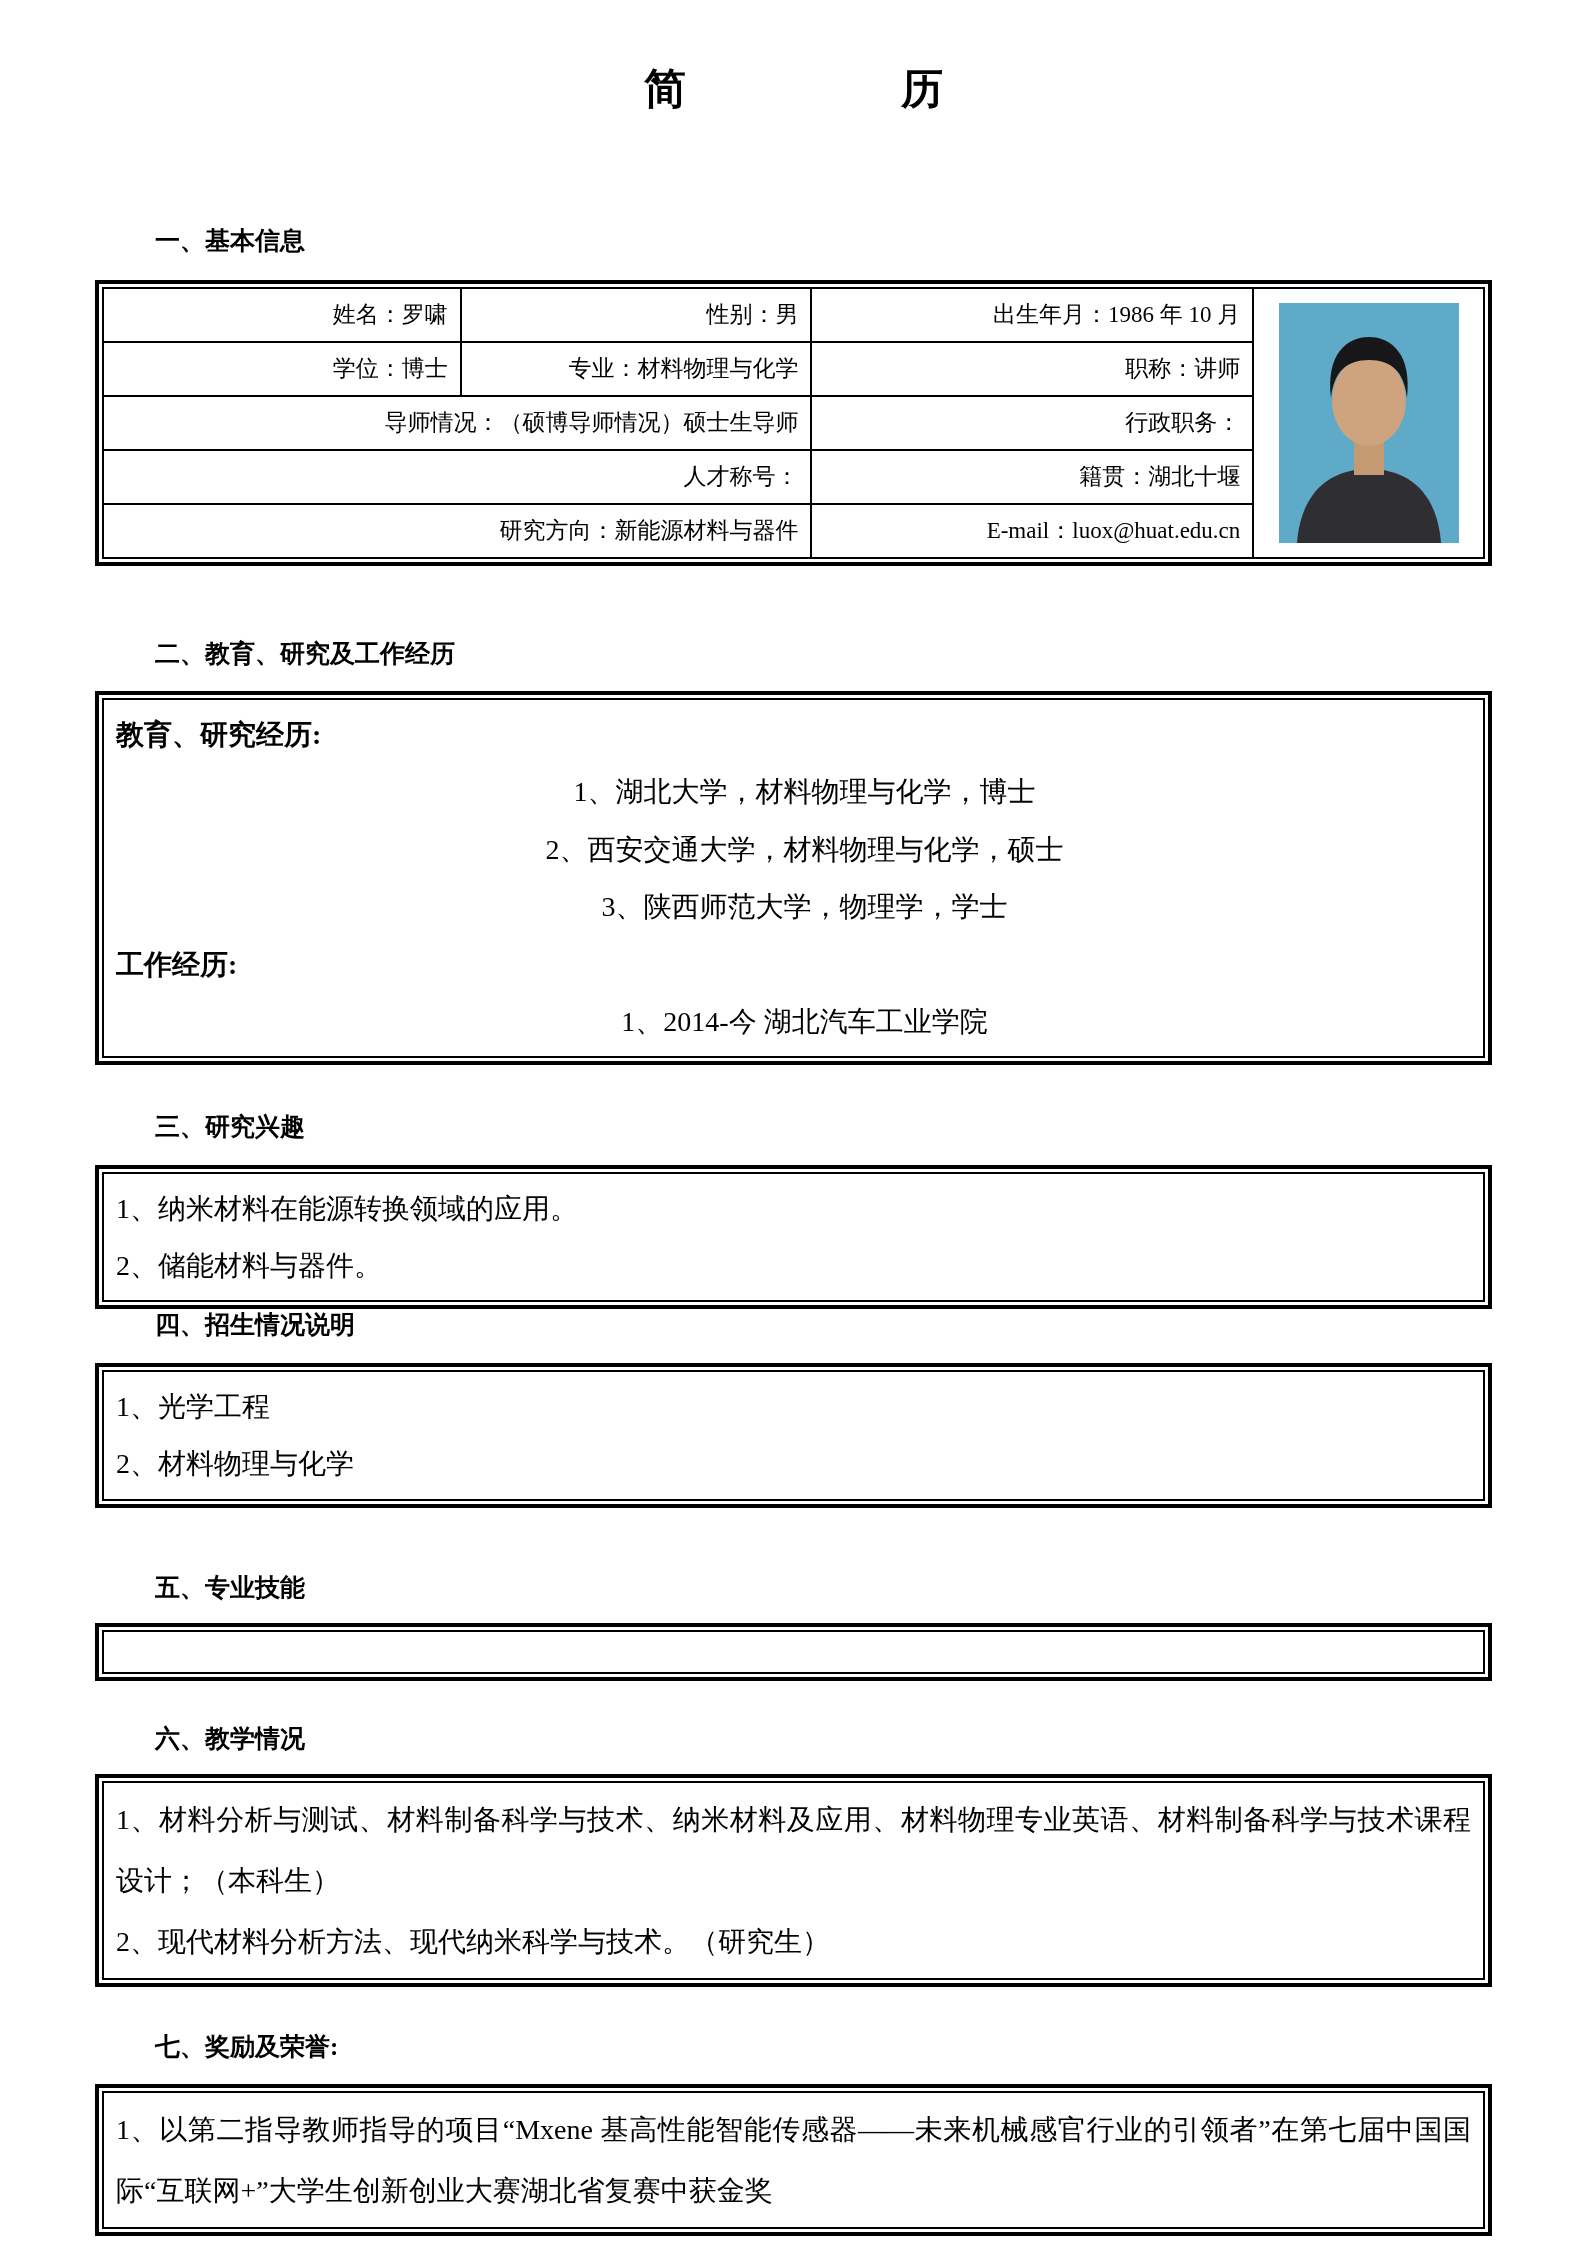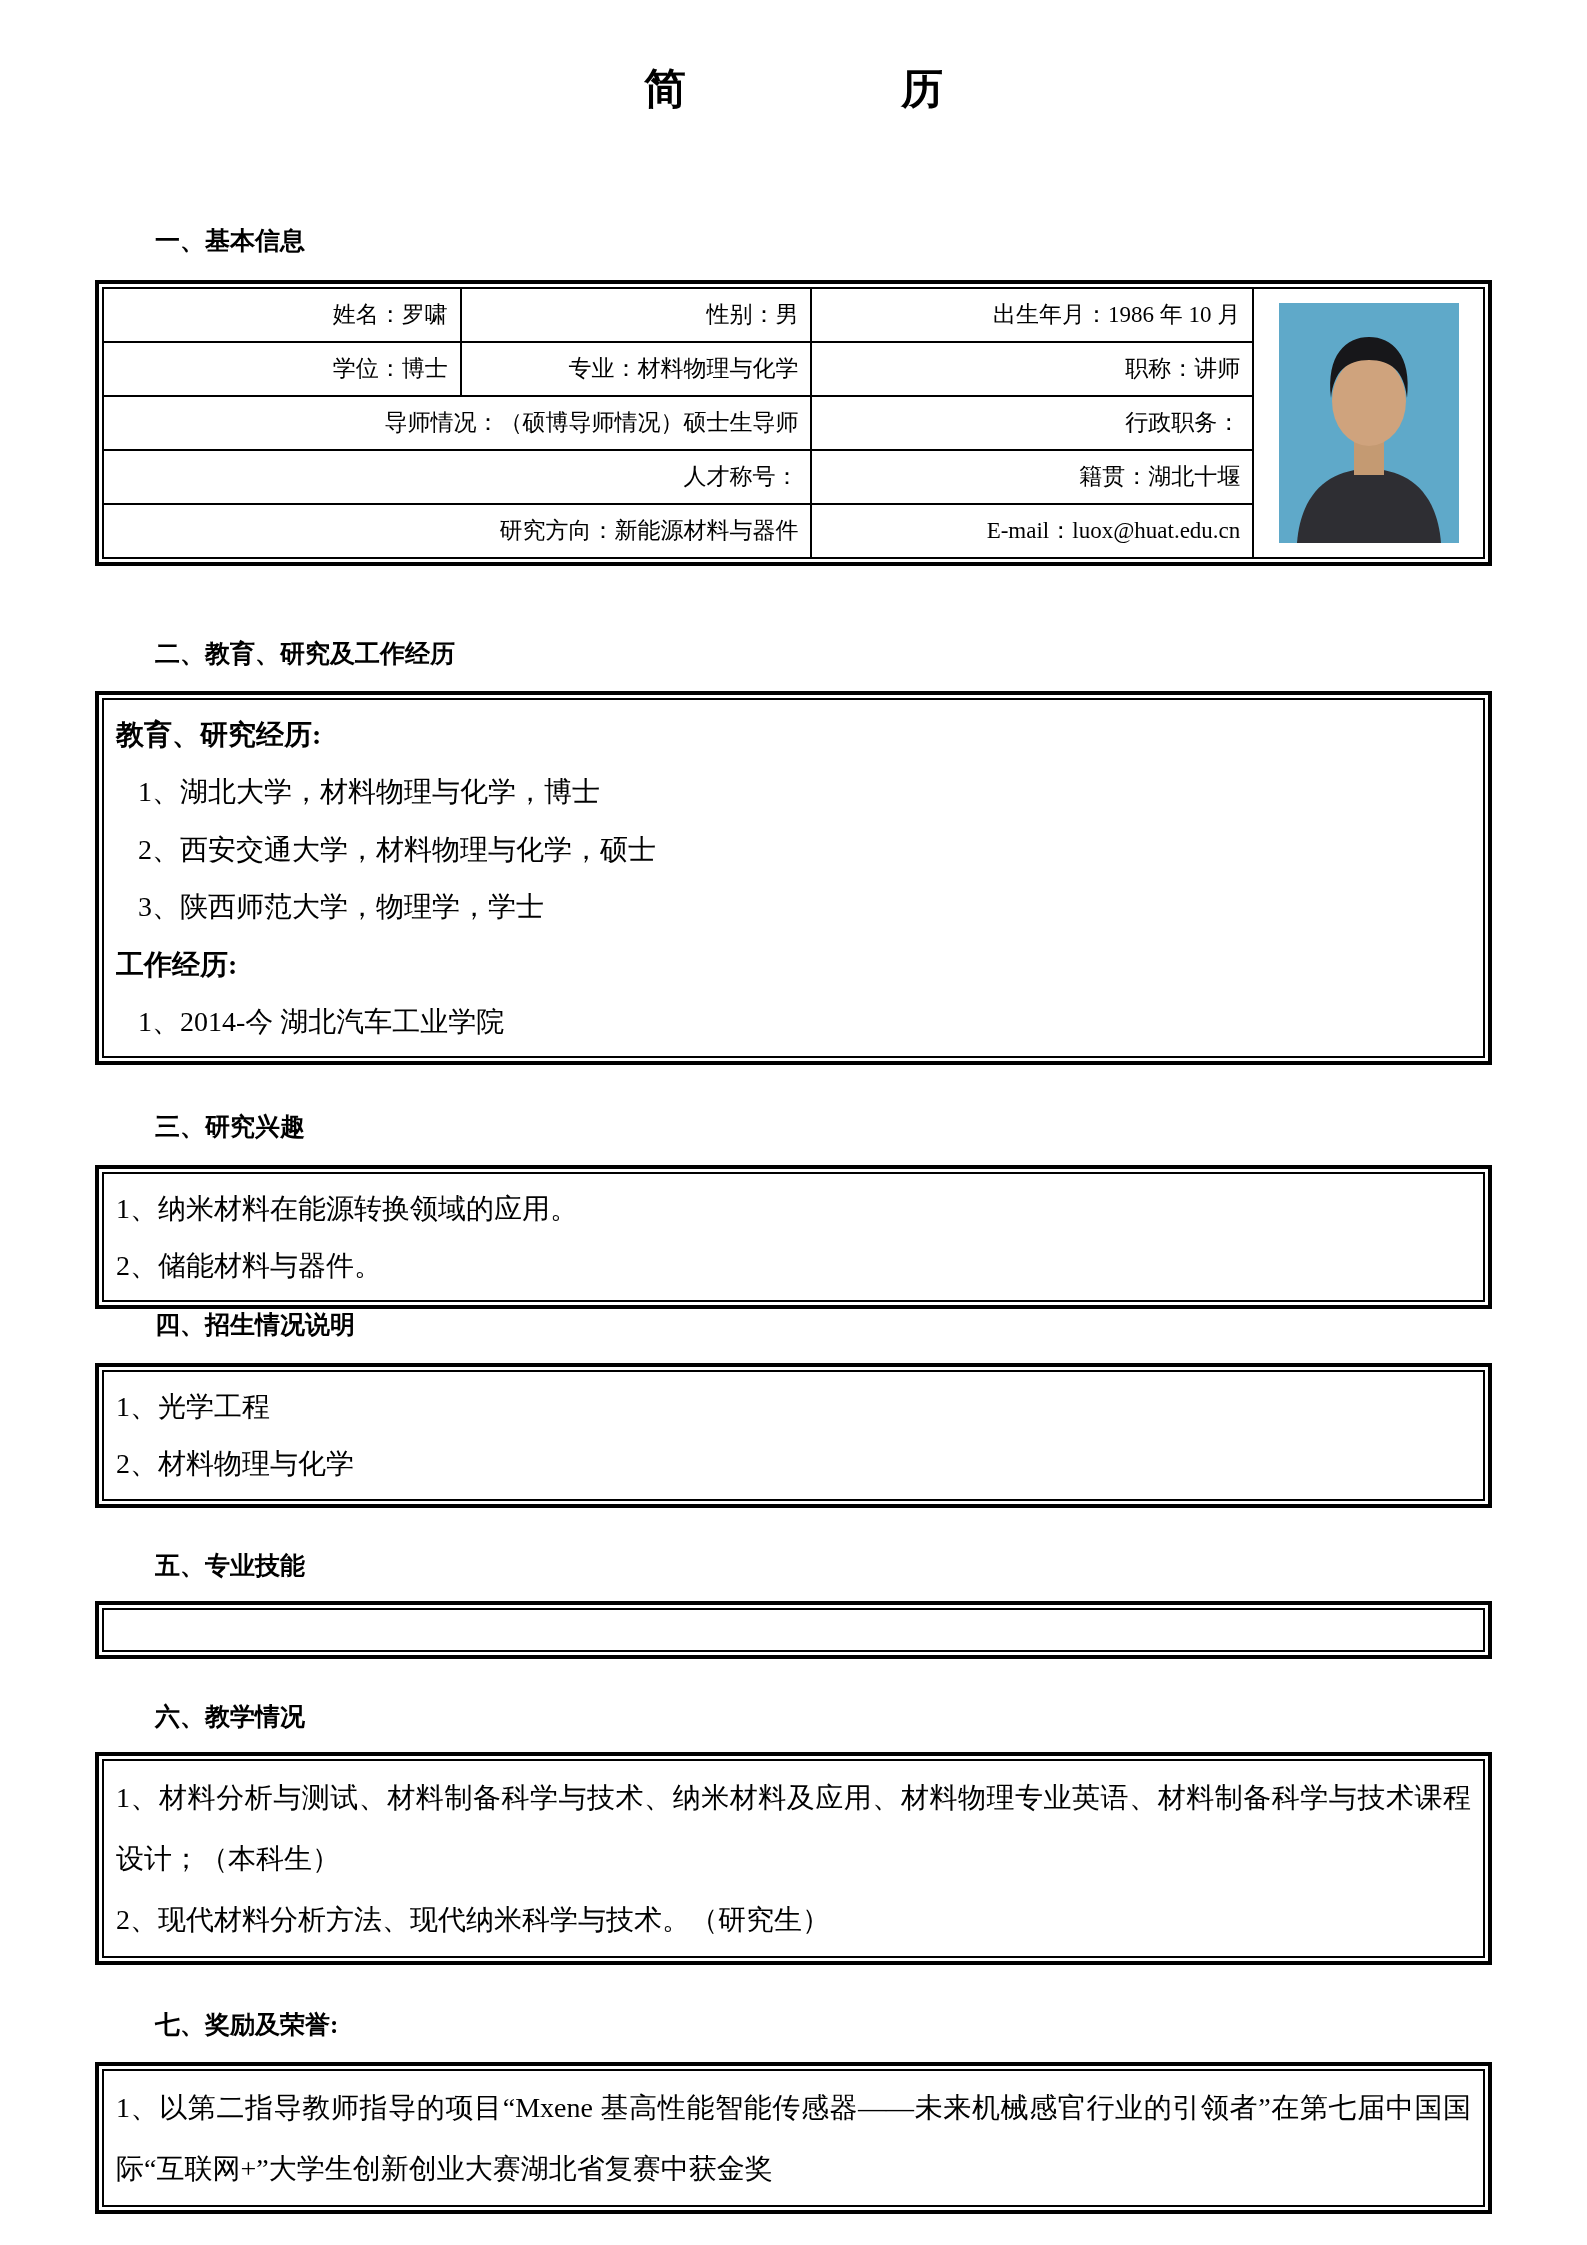--- a/index.html
+++ b/index.html
@@ -20,21 +20,21 @@
 
   
   .sec{
     font-size:25px;font-weight:bold;margin:0;padding-left:60px;
     line-height:1.25;
   }
   #h-basic{margin-top:108px;}
   #h-exp{margin-top:72px;}
   #h-int{margin-top:46px;}
   #h-enr{}
-  #h-skill{margin-top:42px;}
+  #h-skill{margin-top:64px;}
   #h-teach{margin-top:42px;}
   #h-award{margin-top:44px;}
   #h-proj{margin-top:98px;}
 
   
   .dbl{
     border:4px solid #000;
     padding:3px;
     background:#fff;
   }
@@ -49,21 +49,21 @@
   #box-int{margin-top:22px;}
   #box-enr{margin-top:22px;}
   #box-skill{margin-top:20px;}
   #box-skill > .inner{height:40px;padding:0 12px;}
   #box-teach{margin-top:20px;}
   #box-teach > .inner{line-height:2.18;}
   #box-award{margin-top:22px;}
   #box-award > .inner{line-height:2.18;}
 
   .dbl p{margin:0;}
-  .indented{padding-left:22px;}
+  .indented{padding-left:22px;text-align:center;}
   .blabel{font-weight:bold;}
   .just{text-align:justify;}
 
   
   table.info{
     border-collapse:collapse;width:100%;table-layout:fixed;text-align:right;
   }
   table.info td{
     border:2px solid #000;
     font-size:23px;

